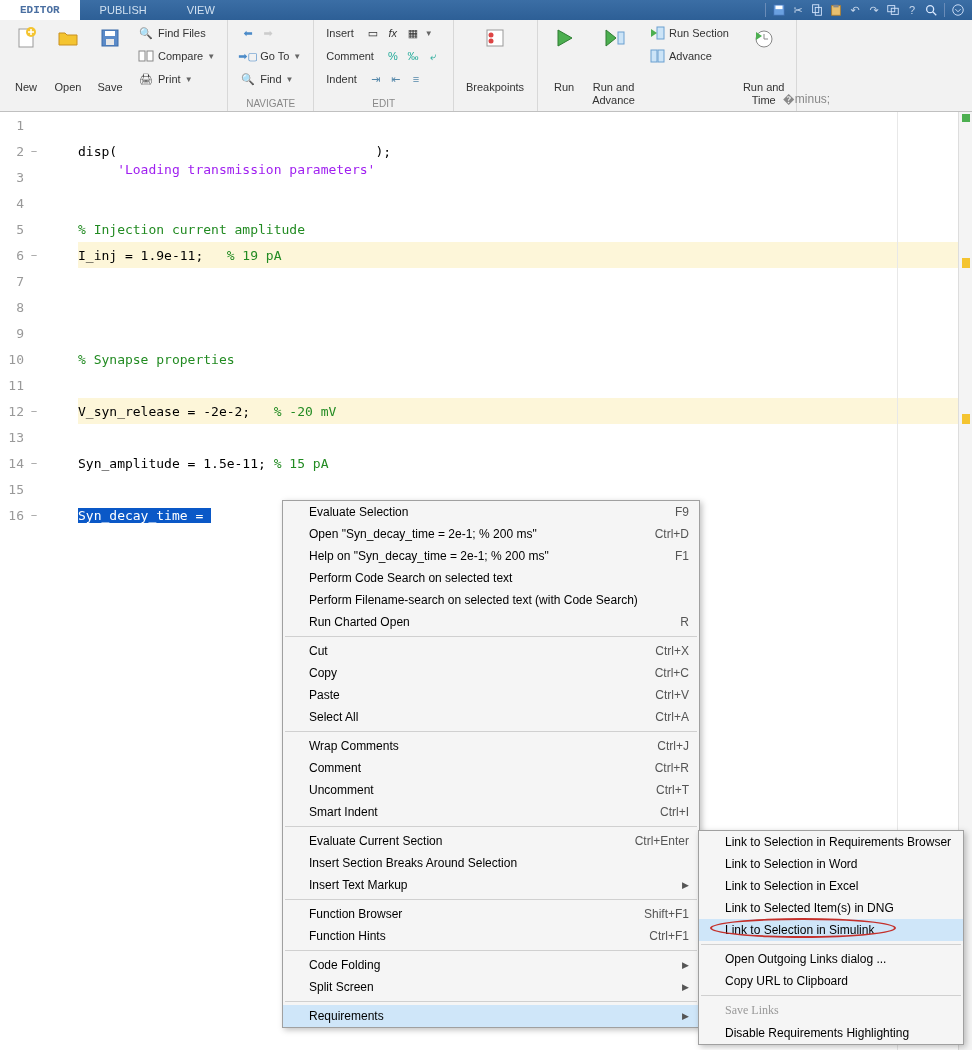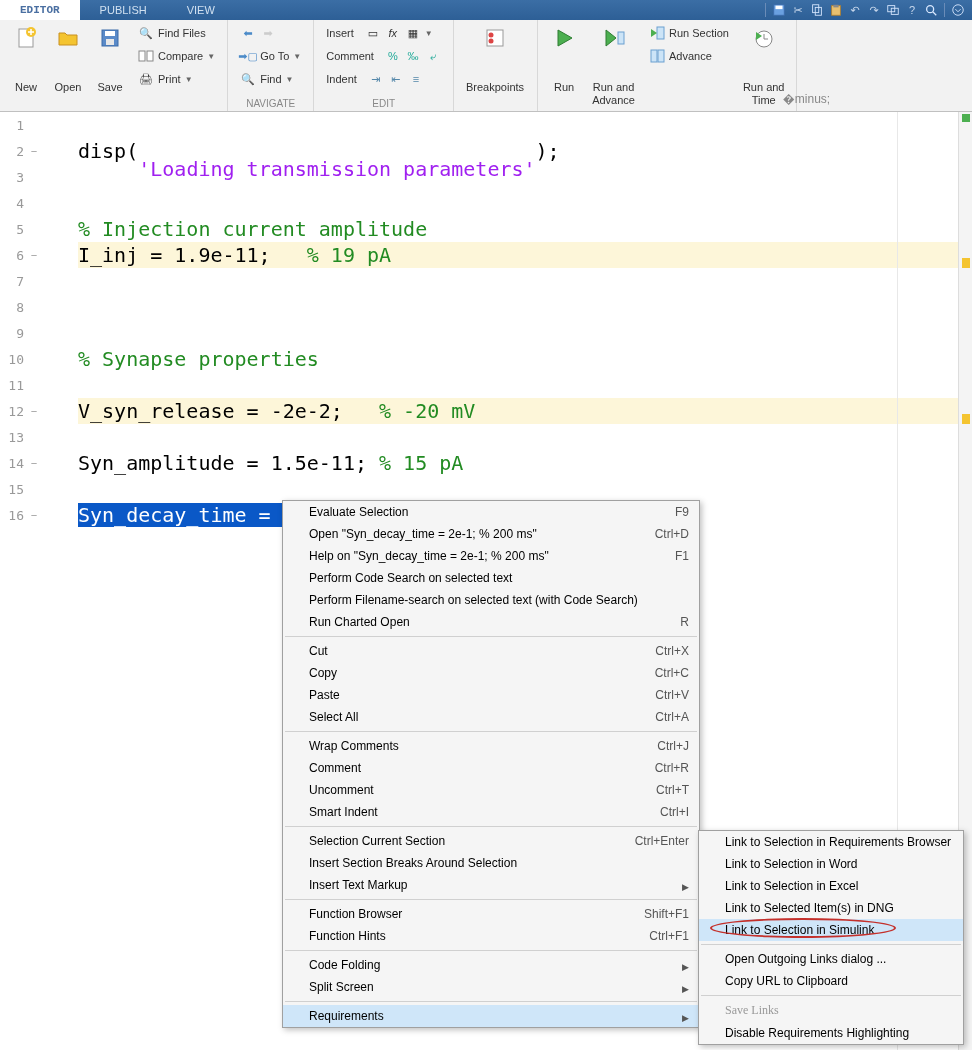--- a/index.html
+++ b/index.html
@@ -27,33 +27,33 @@
 .ts-smallbtn { display: flex; align-items: center; gap: 4px; padding: 2px 6px; cursor: pointer; font-size: 11px; color: #333; height: 22px; }
 .ts-smallbtn .icon { width: 16px; height: 16px; display: inline-flex; align-items: center; justify-content: center; }
 .ts-end { width: 18px; display:flex; align-items:flex-end; justify-content:center; padding-bottom:4px; color:#888; }
 
 
 .editor { background: #fff; position: relative; height: 938px; display: flex; }
 .gutter { width: 48px; background: #fff; border-right: none; }
 .ln { display: flex; align-items: center; height: 26px; }
 .ln-num { width: 28px; text-align: right; color: #999; font-size: 13px; font-family: Menlo, Consolas, monospace; padding-right: 4px; }
 .ln-fold { width: 12px; color: #999; font-size: 11px; text-align: center; }
-.code { flex: 1; font-family: Menlo, Consolas, monospace; font-size: 20px; position: relative; padding-left: 30px; }
+.code { flex: 1; font-family: Menlo, Consolas, monospace; font-size: 13px; position: relative; padding-left: 30px; }
 .codeline { height: 26px; display: flex; align-items: center; white-space: pre; }
 .str { color: #a020f0; margin-top: 36px; }
 .com { color: #228b22; }
 .hl { background: #fdf6d9; }
 .sel { background: #0a58c7; color: #fff; }
 .rightbar { width: 14px; background: #f4f4f4; border-left: 1px solid #ddd; position: relative; }
 .rb-mark { position: absolute; right: 2px; width: 8px; height: 8px; }
 .rightedge { position:absolute; right:60px; top:0; bottom:0; width:1px; background:#e8e8e8; }
 
 
 .ctxmenu { position: absolute; background: #f5f5f5; border: 1px solid #a0a0a0; box-shadow: 2px 2px 6px rgba(0,0,0,0.25); font-size: 12px; }
-.ctxitem { display: flex; align-items: flex-end; padding: 4px 10px 4px 26px; cursor: pointer; position: relative; min-height: 22px; }
+.ctxitem { display: flex; align-items: center; padding: 4px 10px 4px 26px; cursor: pointer; position: relative; min-height: 22px; }
 .ctxitem.highlighted { background: #cfe6f9; }
 .ctxitem.disabled { color: #999; font-family: Liberation Serif, serif; }
 .ctxitem .shortcut { margin-left: auto; padding-left: 30px; color: #555; }
 .ctxitem .subarrow { margin-left: auto; padding-left: 30px; color: #555; font-size: 9px; }
 .ctxsep { height: 1px; background: #d0d0d0; margin: 3px 2px; }
 .circle-annot { position: absolute; border: 2px solid #c4302b; border-radius: 50%; pointer-events: none; }
 
 svg { display: block; }
 </style>
 </head>
@@ -422,21 +422,21 @@
     <div class="ctxitem">
       <span>Uncomment</span>
       <span class="shortcut">Ctrl+T</span>
     </div>
     <div class="ctxitem">
       <span>Smart Indent</span>
       <span class="shortcut">Ctrl+I</span>
     </div>
     <div class="ctxsep"></div>
     <div class="ctxitem">
-      <span>Selection Current Section</span>
+      <span>Evaluate Current Section</span>
       <span class="shortcut">Ctrl+Enter</span>
     </div>
     <div class="ctxitem">
       <span>Insert Section Breaks Around Selection</span>
     </div>
     <div class="ctxitem">
       <span>Insert Text Markup</span>
       <span class="subarrow">▶</span>
     </div>
     <div class="ctxsep"></div>

